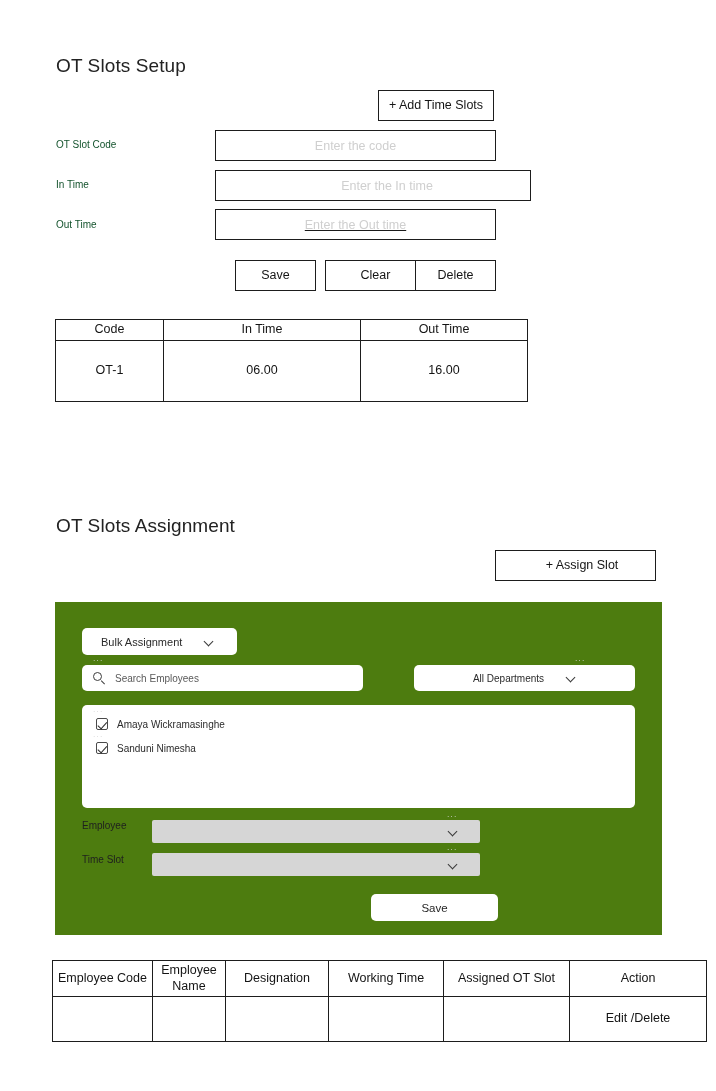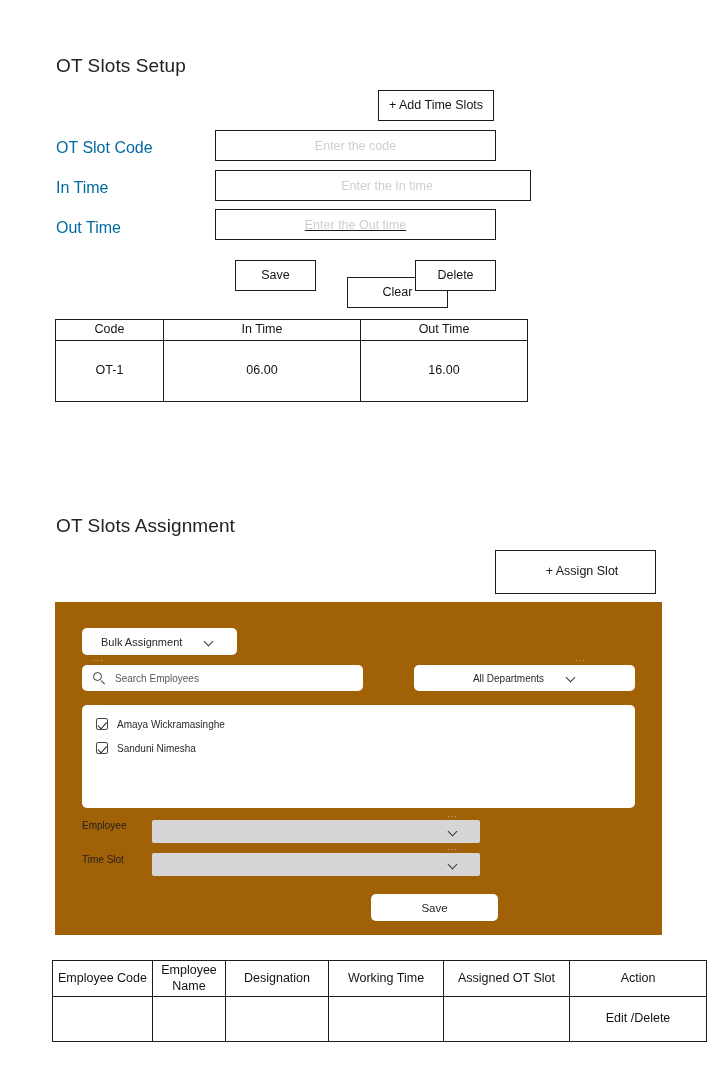--- a/index.html
+++ b/index.html
@@ -37,22 +37,22 @@
     align-items: center;
     justify-content: center;
     text-align: center;
     padding: 0;
     line-height: 1.1;
     cursor: pointer;
   }
 
   
   .field-label {
-    font-size: 16px;
-    color: #0369a1;
+    font-size: 10px;
+    color: #14532d;
     white-space: nowrap;
   }
   .wire-input {
     border: 1.4px solid #1d1d1d;
     background: #ffffff;
     display: flex;
     align-items: center;
     justify-content: center;
   }
   .wire-input .ph {
@@ -77,21 +77,21 @@
     color: #141414;
     text-align: center;
     vertical-align: middle;
     padding: 2px 3px;
     line-height: 1.25;
     margin-left: 48px;
   }
 
   
   .panel {
-    background: #a16207;
+    background: #4d7c0f;
   }
   .card {
     background: #ffffff;
     border-radius: 5px;
   }
   .card-text {
     font-size: 11px;
     color: #2a2a2a;
     white-space: nowrap;
   }
@@ -214,21 +214,21 @@
 <div class="abs wire-input" style="left:215px; top:170px; width:316px; height:31px;padding-left:28px;">
   <span class="ph">Enter the In time</span>
 </div>
 
 <div class="abs field-label" style="left:56px; top:219px;">Out Time</div>
 <div class="abs wire-input" style="left:215px; top:209px; width:281px; height:31px;text-decoration:underline;">
   <span class="ph">Enter the Out time</span>
 </div>
 
 <div class="abs wire-btn" style="left:235px; top:260px; width:81px; height:31px;">Save</div>
-<div class="abs wire-btn" style="left:325px; top:277px; width:101px; height:31px;margin-left:22px;">Clear</div>
+<div class="abs wire-btn" style="left:325px; top:260px; width:101px; height:31px;">Clear</div>
 <div class="abs wire-btn" style="left:415px; top:260px; width:81px; height:31px;">Delete</div>
 
 <div class="abs" style="left:55px; top:319px; width:451px; height:83px;">
   <table class="wire-table">
     <thead>
       <tr>
         <th style="width:101px;">Code</th>
         <th style="width:190px;">In Time</th>
         <th style="width:160px;">Out Time</th>
       </tr>
@@ -238,21 +238,21 @@
         <td>OT-1</td>
         <td>06.00</td>
         <td>16.00</td>
       </tr>
     </tbody>
   </table>
 </div>
 
 <div class="abs section-title" style="left:56px; top:515px;">OT Slots Assignment</div>
 
-<div class="abs wire-btn" style="left:495px; top:550px; width:161px; height:44px;padding-left:13px;">+ Assign Slot</div>
+<div class="abs wire-btn" style="left:495px; top:550px; width:161px; height:31px;padding-left:13px;">+ Assign Slot</div>
 
 <div class="abs panel" style="left:55px; top:602px; width:607px; height:333px;">
 
   <div class="abs card" style="left:27px; top:26px; width:155px; height:27px; display:flex; align-items:center;">
     <span class="card-text" style="margin-left:19px;">Bulk Assignment</span>
     <span class="chev" style="margin-left:22px;"></span>
   </div>
 
   <div class="grip" style="left:38px; top:55px;">···</div>
 

